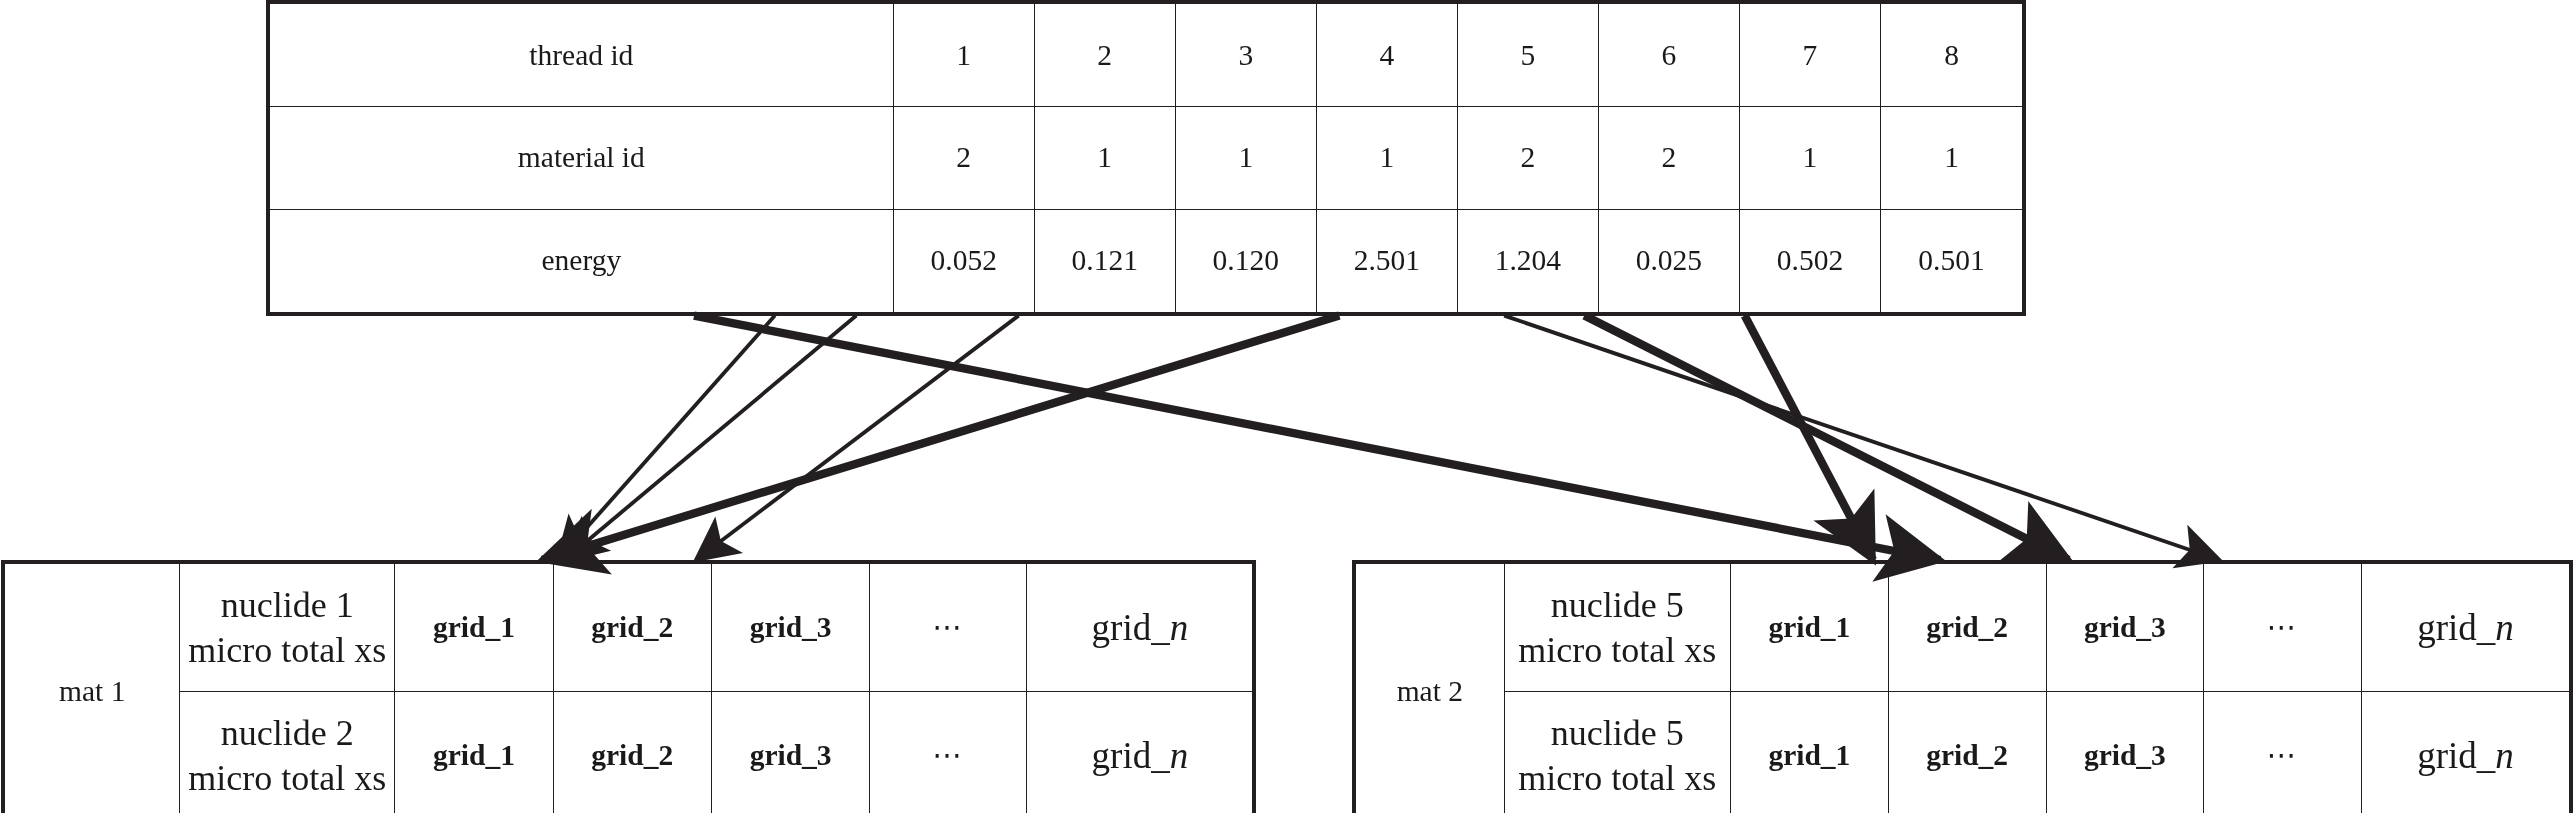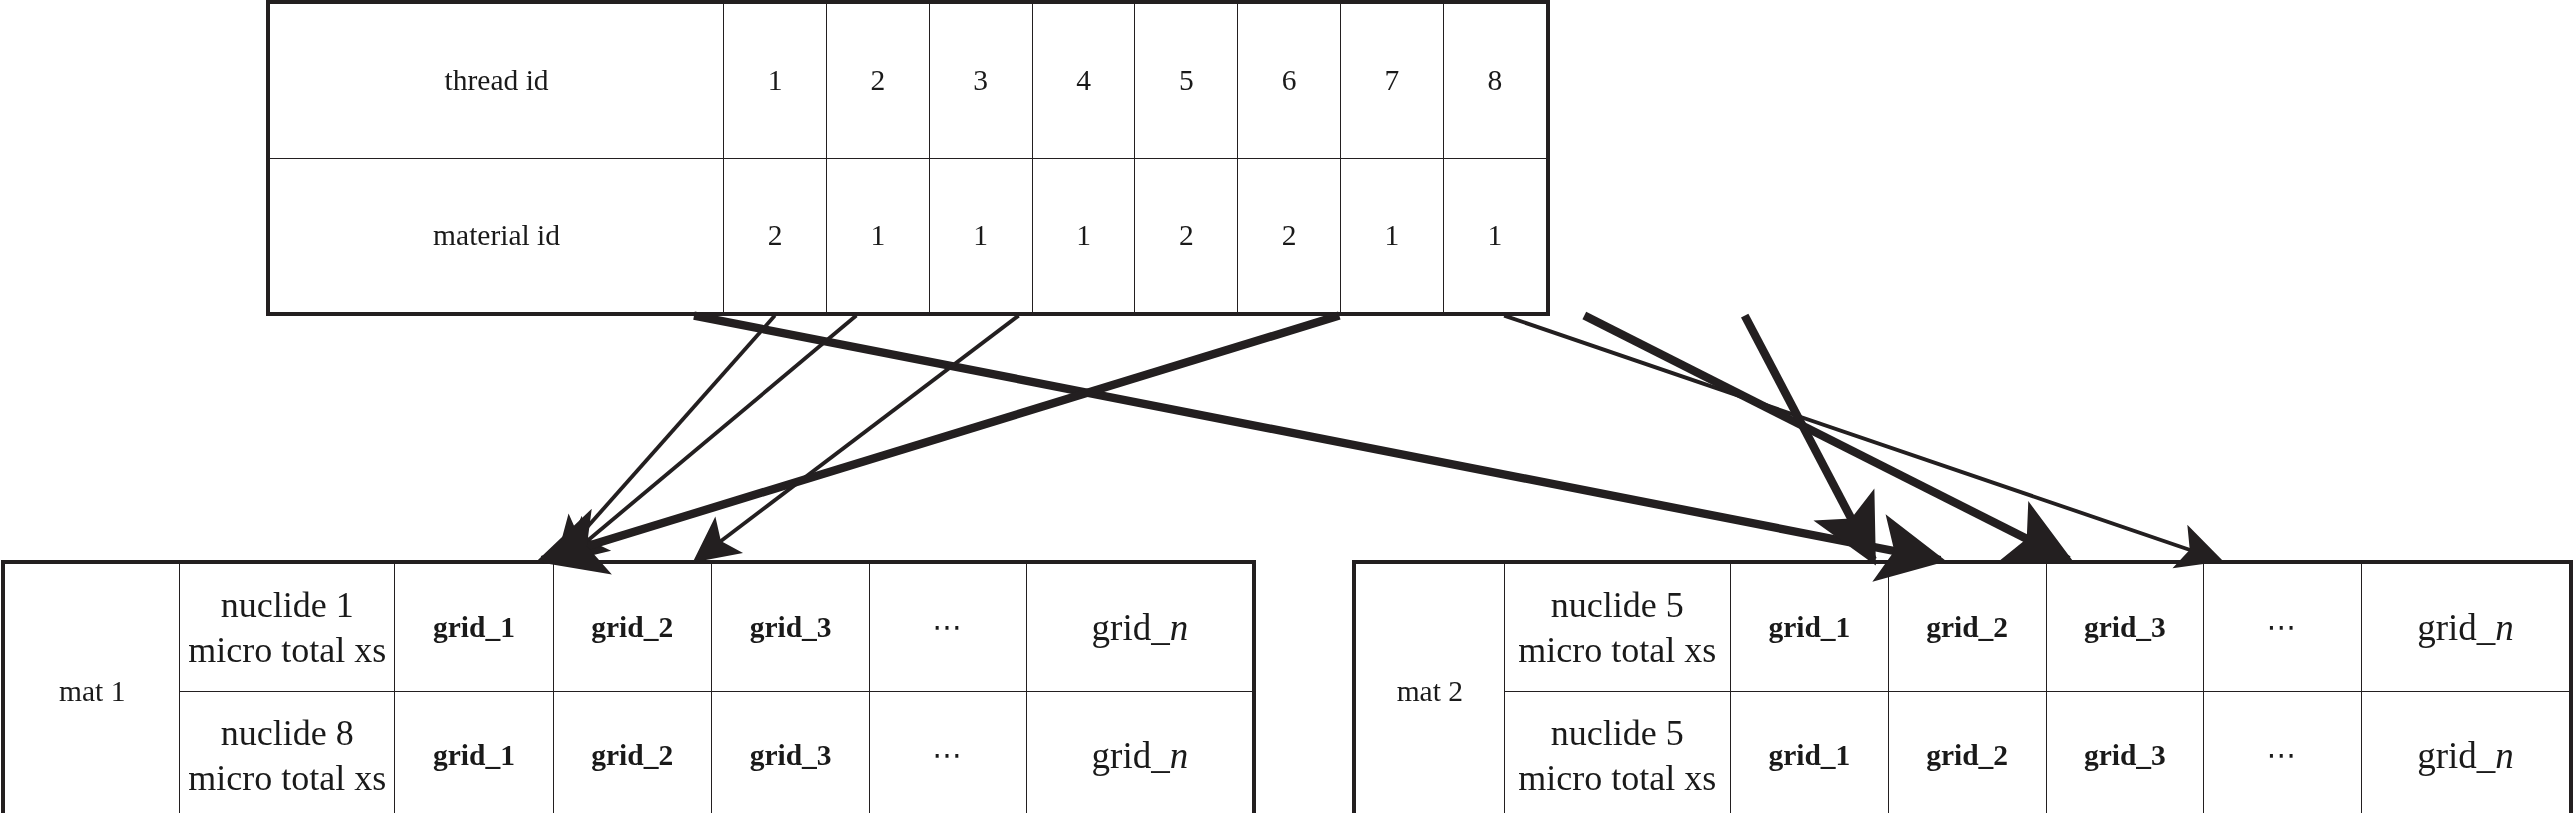--- a/index.html
+++ b/index.html
@@ -14,21 +14,21 @@
     text-align:center;
     vertical-align:middle;
     font-size:29.5px;
     line-height:1.12;
     padding:0 3.8px;
     white-space:nowrap;
   }
   .tbl.outer{border:4.5px solid #231f20;}
 
   
-  #top-table{left:266px;top:0px;width:1284px;height:316px;}
+  #top-table{left:266px;top:0px;width:1760px;height:316px;}
   #top-table td{height:79px;}
   #top-table td.lbl{width:387px;}
   #top-table td.val{width:81px;}
 
   
   .mat-table{height:254px;}
   #mat1-table{left:1.3px;top:560px;width:1255px;}
   #mat2-table{left:1352px;top:560px;width:1221px;}
 
   .mat-table td{height:127px;}
@@ -69,40 +69,51 @@
         <td class="lbl">material id</td>
         <td class="val">2</td>
         <td class="val">1</td>
         <td class="val">1</td>
         <td class="val">1</td>
         <td class="val">2</td>
         <td class="val">2</td>
         <td class="val">1</td>
         <td class="val">1</td>
       </tr>
+      <tr>
+        <td class="lbl">energy</td>
+        <td class="val">0.052</td>
+        <td class="val">0.121</td>
+        <td class="val">0.120</td>
+        <td class="val">2.501</td>
+        <td class="val">1.204</td>
+        <td class="val">0.025</td>
+        <td class="val">0.502</td>
+        <td class="val">0.501</td>
+      </tr>
     </tbody>
   </table>
 
   <table class="tbl outer mat-table" id="mat1-table">
     <tbody>
       <tr>
         <td class="matname" rowspan="2">mat 1</td>
         <td class="nuc">
           <div>nuclide 1</div>
           <div>micro total xs</div>
         </td>
         <td class="grid">grid_1</td>
         <td class="grid">grid_2</td>
         <td class="grid">grid_3</td>
         <td class="dots">⋯</td>
         <td class="gridn"><span>grid_</span><span class="ital">n</span></td>
       </tr>
       <tr>
         <td class="nuc">
-          <div>nuclide 8</div>
+          <div>nuclide 2</div>
           <div>micro total xs</div>
         </td>
         <td class="grid">grid_1</td>
         <td class="grid">grid_2</td>
         <td class="grid">grid_3</td>
         <td class="dots">⋯</td>
         <td class="gridn"><span>grid_</span><span class="ital">n</span></td>
       </tr>
     </tbody>
   </table>

